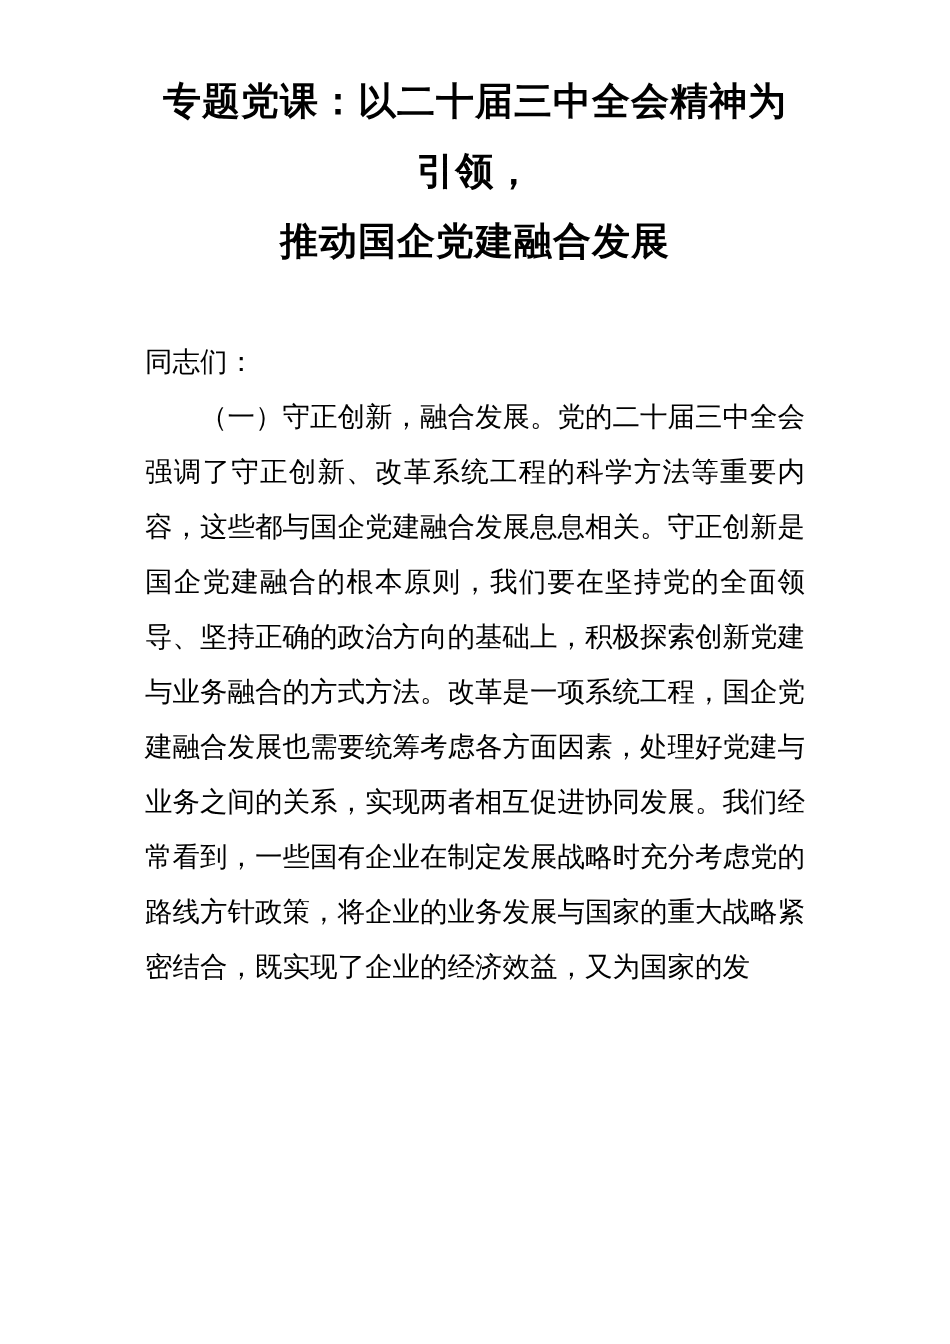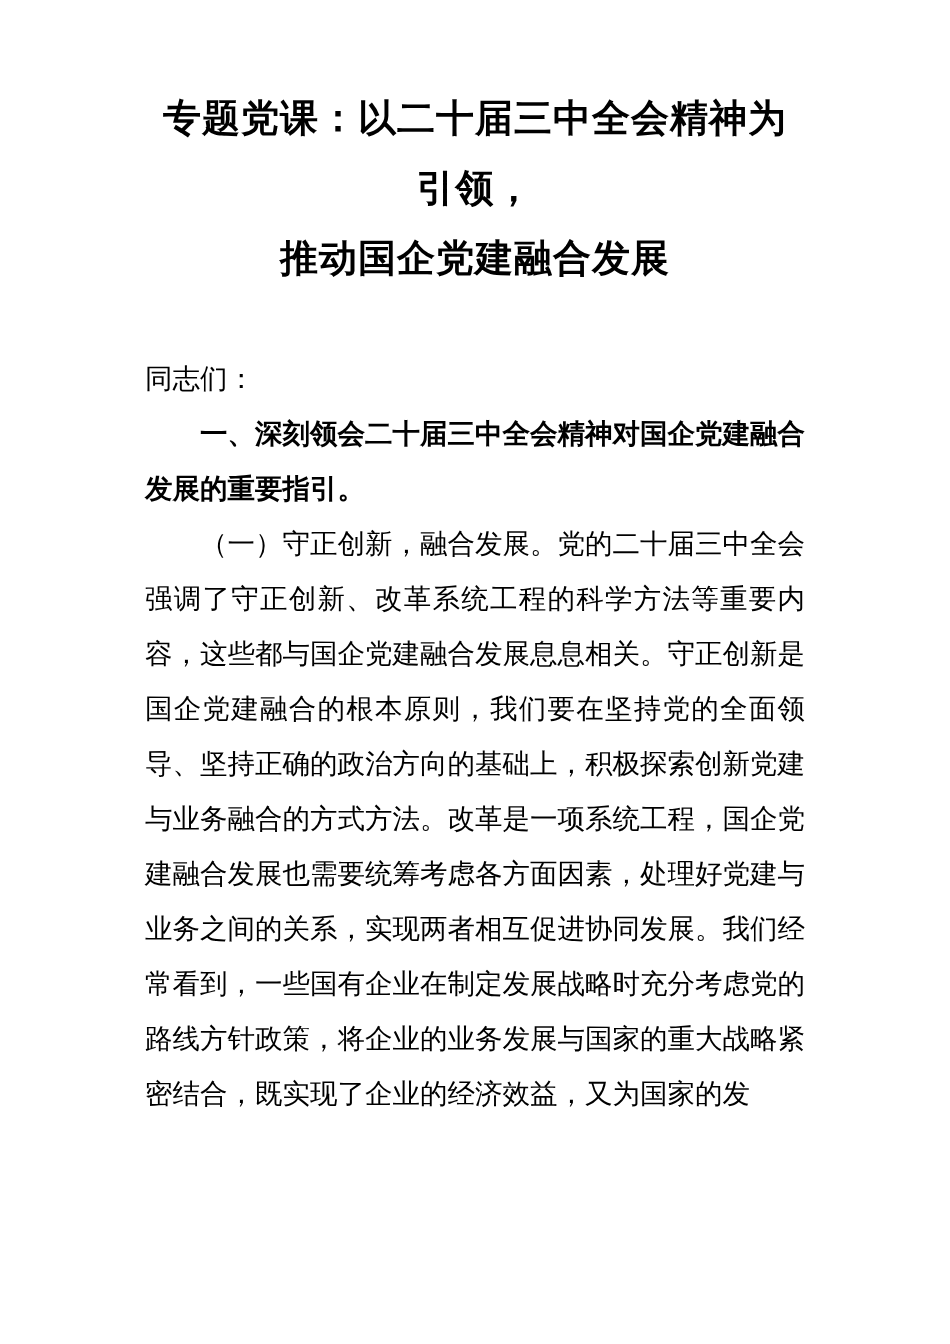--- a/index.html
+++ b/index.html
@@ -7,21 +7,21 @@
     padding: 0;
     background: #ffffff;
   }
   .page {
     position: relative;
     width: 950px;
     height: 1344px;
     margin: 0 auto;
     background: #ffffff;
     box-sizing: border-box;
-    padding: 83px 145px 40px 145px;
+    padding: 66px 145px 40px 145px;
     overflow: hidden;
     font-family: "Liberation Serif", "DejaVu Serif", serif;
     color: #000000;
   }
   .title {
     margin: 0 0 58px 0;
     padding: 0 10px;
     font-size: 38px;
     font-weight: bold;
     line-height: 70px;
@@ -64,19 +64,18 @@
   <h1 class="title">
     <span class="title-line">专题党课：以二十届三中全会精神为引领，</span>
     <span class="title-line">推动国企党建融合发展</span>
   </h1>
 
   <div class="doc-body">
 
     <p class="salutation">同志们：</p>
 
 
-    <p class="section-heading">一、深刻领会二十届三中全会精神对国企党建融合发展的重要指引。</p>
 
     <p class="body-para"><span class="lead-bold">（一）守正创新，融合发展。</span><span>党的二十届三中全会强调了守正创新、改革系统工程的科学方法等重要内容，这些都与国企党建融合发展息息相关。守正创新是国企党建融合的根本原则，我们要在坚持党的全面领导、坚持正确的政治方向的基础上，积极探索创新党建与业务融合的方式方法。改革是一项系统工程，国企党建融合发展也需要统筹考虑各方面因素，处理好党建与业务之间的关系，实现两者相互促进协同发展。我们经常看到，一些国有企业在制定发展战略时充分考虑党的路线方针政策，将企业的业务发展与国家的重大战略紧密结合，既实现了企业的经济效益，又为国家的发</span></p>
 
   </div>
 
 </div>
 
 </body></html>

